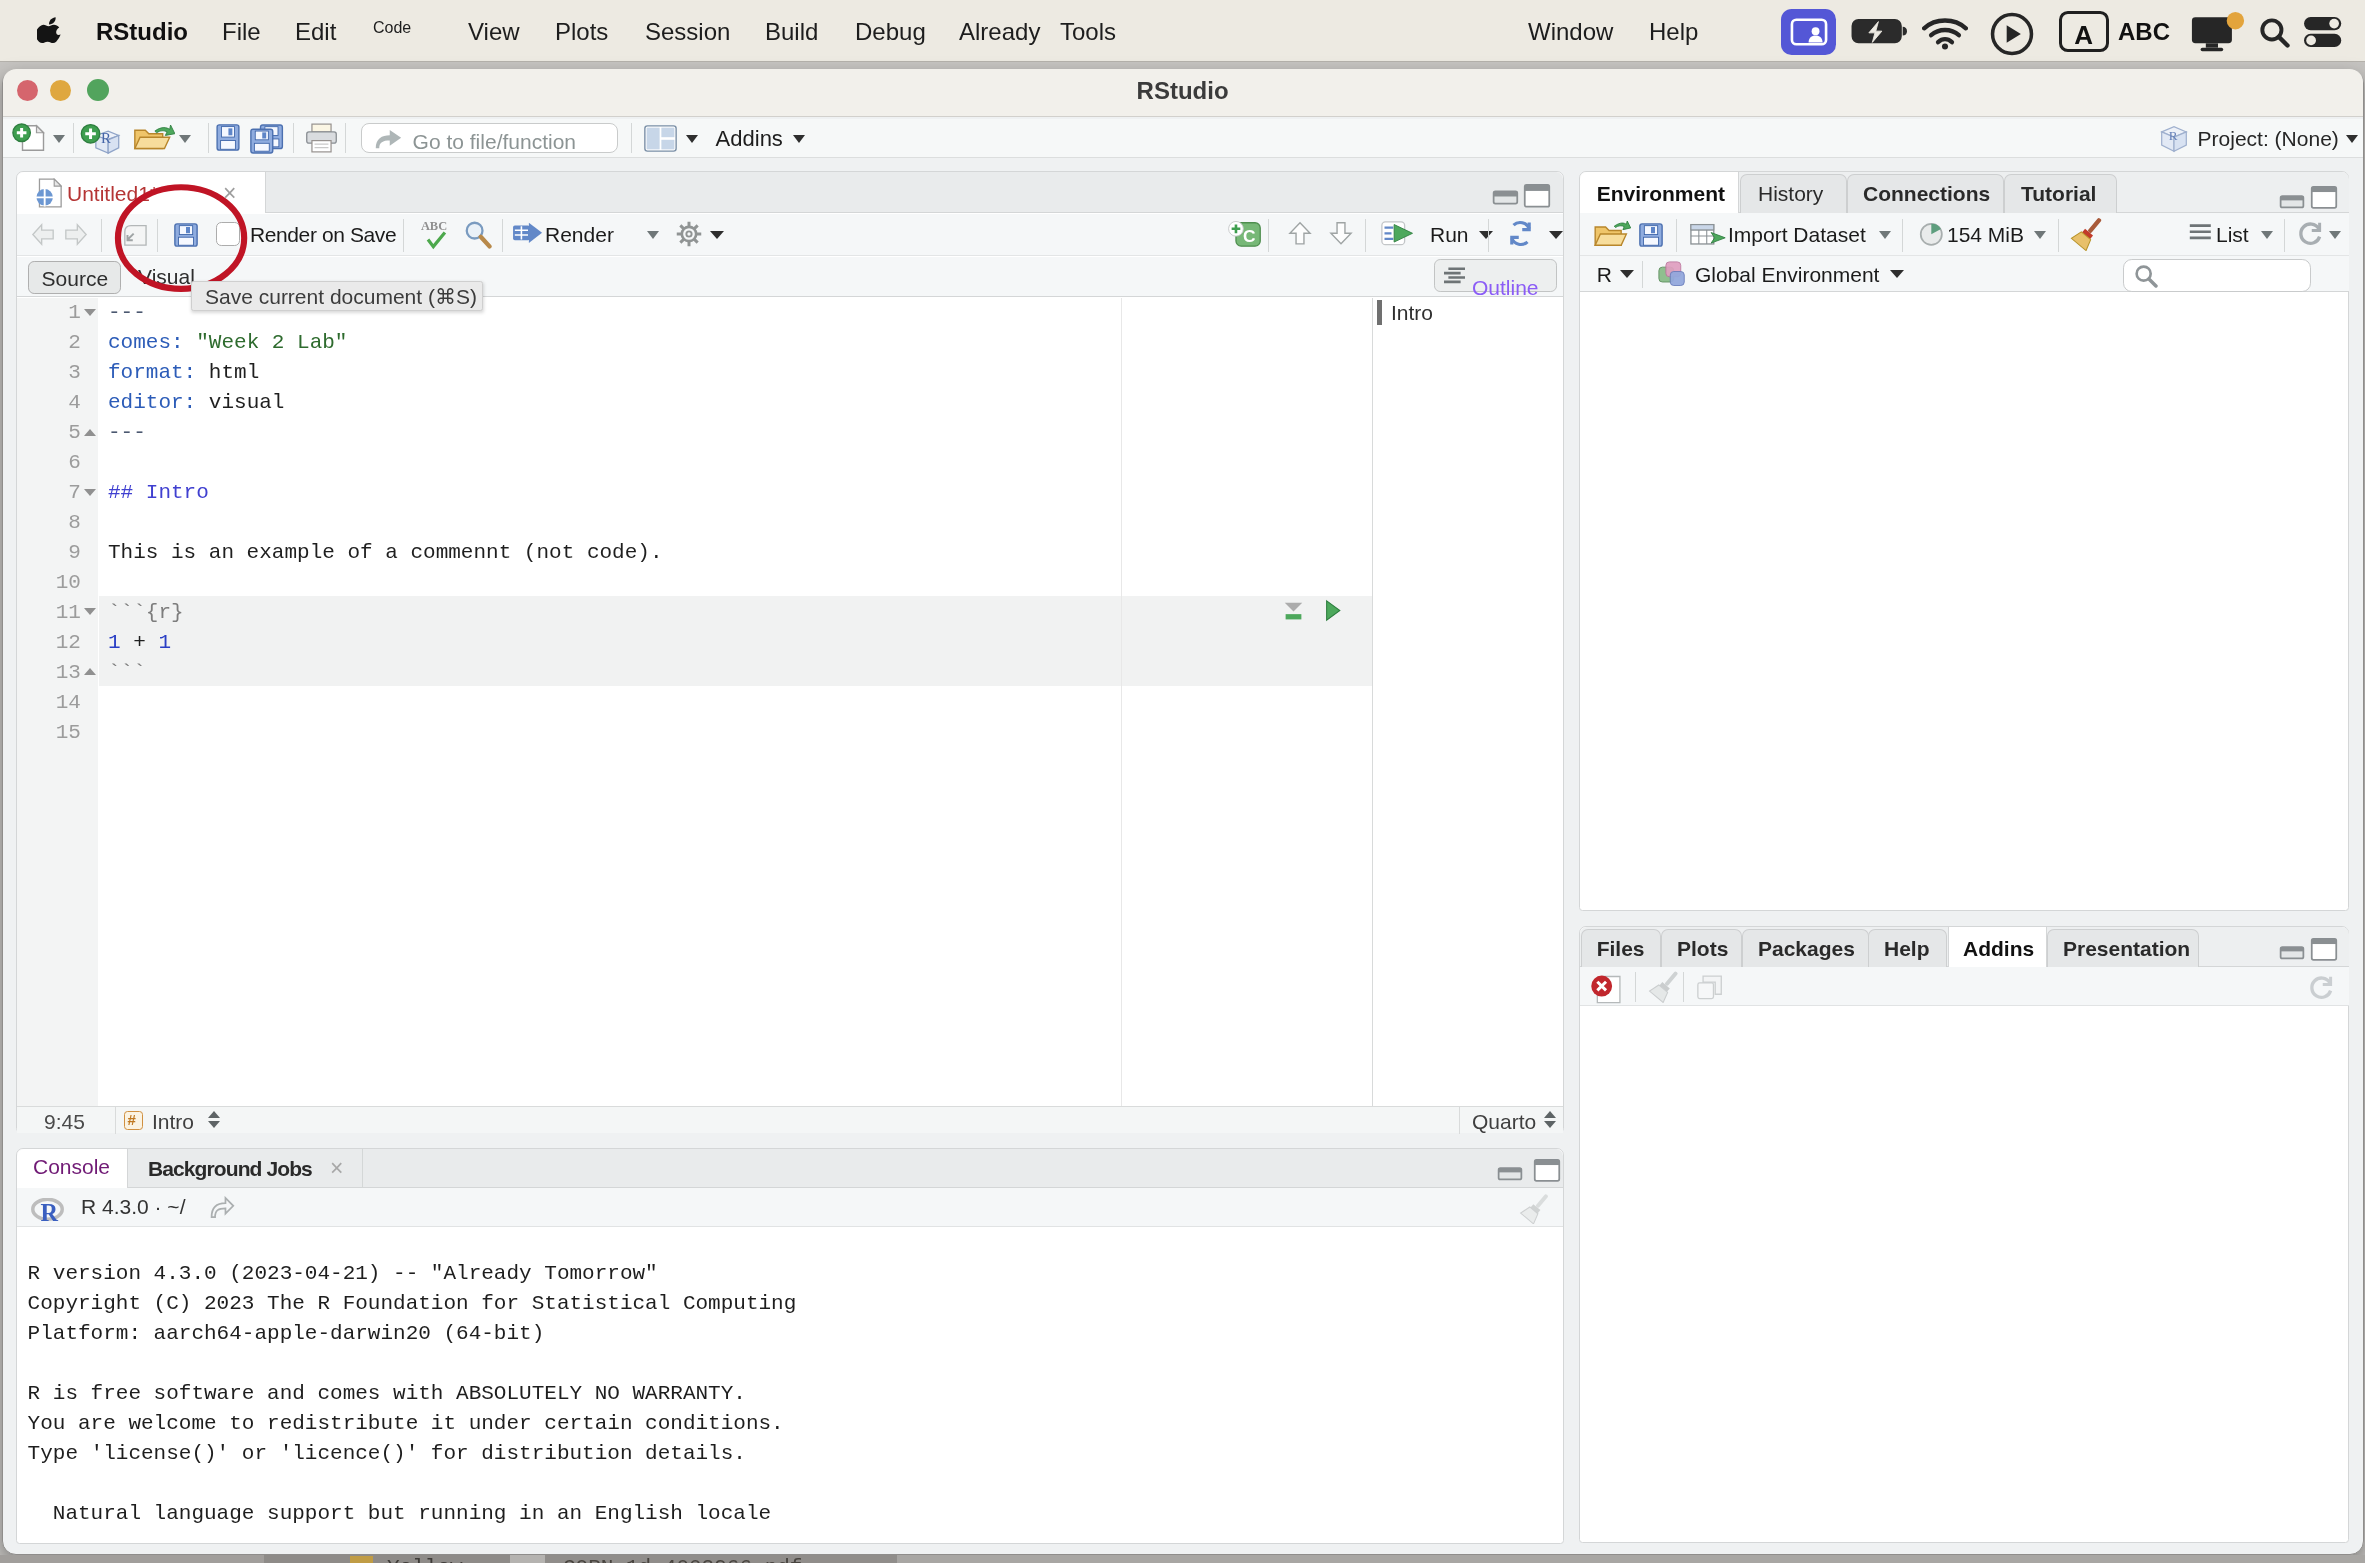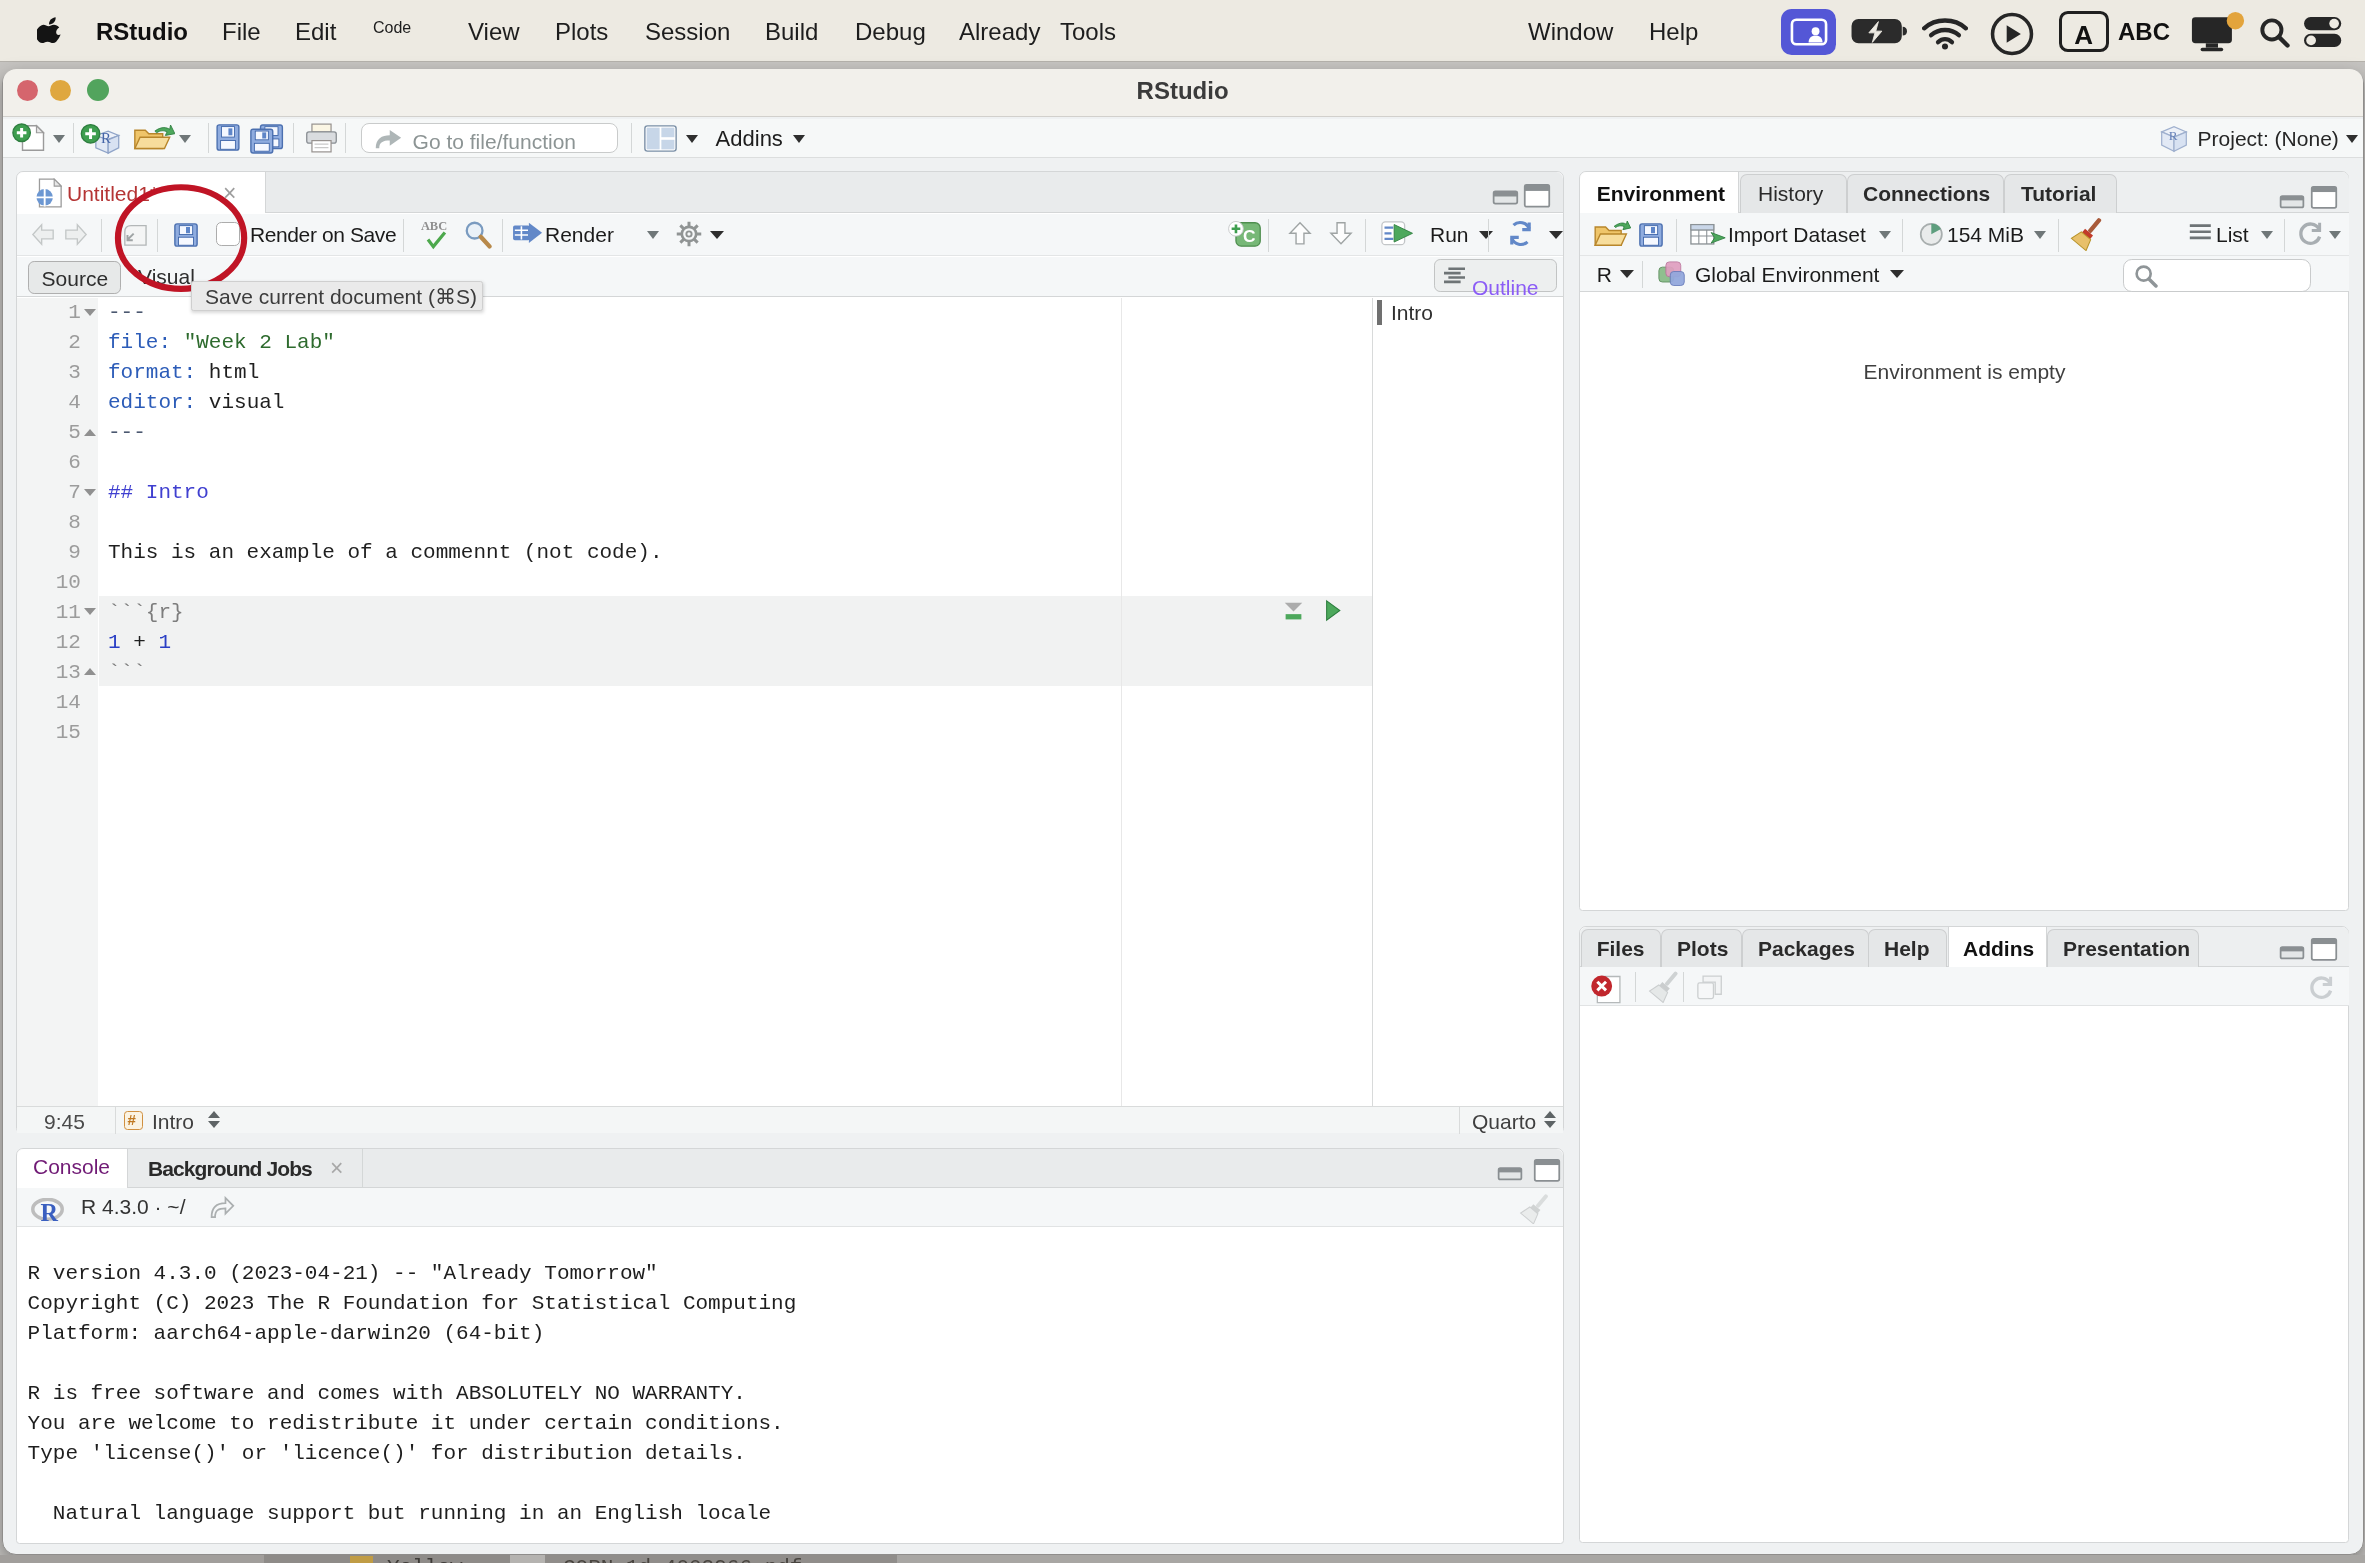--- a/index.html
+++ b/index.html
@@ -297,21 +297,21 @@
 7
 8
 9
 10
 11
 12
 13
 14
 15</pre>
  <pre class="abs mono" style="left:91px;top:126px;margin:0;font-size:21px;line-height:30px;color:#1f1f1f"><span class="cd">---</span>
-<span class="ck">file:</span> <span class="cs">"Week 2 Lab"</span>
+<span class="ck">comes:</span> <span class="cs">"Week 2 Lab"</span>
 <span class="ck">format:</span> html
 <span class="ck">editor:</span> visual
 <span class="cd">---</span>
 
 <span class="ch">## Intro</span>
 
 This is an example of a commennt (not code).
 
 <span class="cg">```{r}</span>
 <span class="cn">1</span> + <span class="cn">1</span>
@@ -459,21 +459,20 @@
   <rect x="14" y="12" width="16" height="16" rx="4" fill="#94A8DD" stroke="#6478B8" stroke-width="1" opacity="0.95"></rect>
  </svg>
  <span class="t" style="left:115px;top:92px;color:#1b1b1b">Global Environment</span>
  <div class="caret" style="left:310px;top:98px"></div>
  <div class="box" style="left:543px;top:87px;width:188px;height:33px;background:#fff;border:0.9px solid #C9CBCC;border-radius:8.8px">
   <svg class="abs" style="left:9.7px;top:4.4px" width="24.6" height="24.6" viewBox="0 0 28 28">
    <circle cx="11" cy="11" r="8" fill="none" stroke="#8F9598" stroke-width="3"></circle>
    <path d="M17 17 L25 25" stroke="#8F9598" stroke-width="4" stroke-linecap="round"></path>
   </svg>
  </div>
- <span class="t" style="left:0;top:189px;width:769px;text-align:center;color:#3f3f3f">Environment is empty</span>
 </div>
 <div class="box pane" id="filpane" style="left:1579px;top:926px;width:770px;height:617px;background:#fff;border:0.9px solid #D4D6D7;border-radius:7px 7px 3.5px 3.5px">
  <div class="box" style="left:0;top:0;width:769px;height:40px;background:#EDEFF0;border-bottom:0.9px solid #D4D6D7;border-radius:7px 7px 0 0"></div>
  <div class="box" style="left:0.9px;top:1.8px;width:80px;height:39px;background:#E5E7E8;border:0.9px solid #CDCFD0;border-bottom:none;border-radius:7px 7px 0 0"></div>
  <div class="box" style="left:81px;top:1.8px;width:81px;height:39px;background:#E5E7E8;border:0.9px solid #CDCFD0;border-bottom:none;border-radius:7px 7px 0 0"></div>
  <div class="box" style="left:162px;top:1.8px;width:127px;height:39px;background:#E5E7E8;border:0.9px solid #CDCFD0;border-bottom:none;border-radius:7px 7px 0 0"></div>
  <div class="box" style="left:288px;top:1.8px;width:79px;height:39px;background:#E5E7E8;border:0.9px solid #CDCFD0;border-bottom:none;border-radius:7px 7px 0 0"></div>
  <div class="box" style="left:467px;top:1.8px;width:152px;height:39px;background:#E5E7E8;border:0.9px solid #CDCFD0;border-bottom:none;border-radius:7px 7px 0 0"></div>
  <div class="box" style="left:368px;top:0;width:99px;height:40px;background:#fff;border-left:0.9px solid #D4D6D7;border-right:0.9px solid #D4D6D7"></div>
  <span class="t" style="left:16.7px;top:10.6px;font-weight:700;color:#2a2a2a">Files</span>

